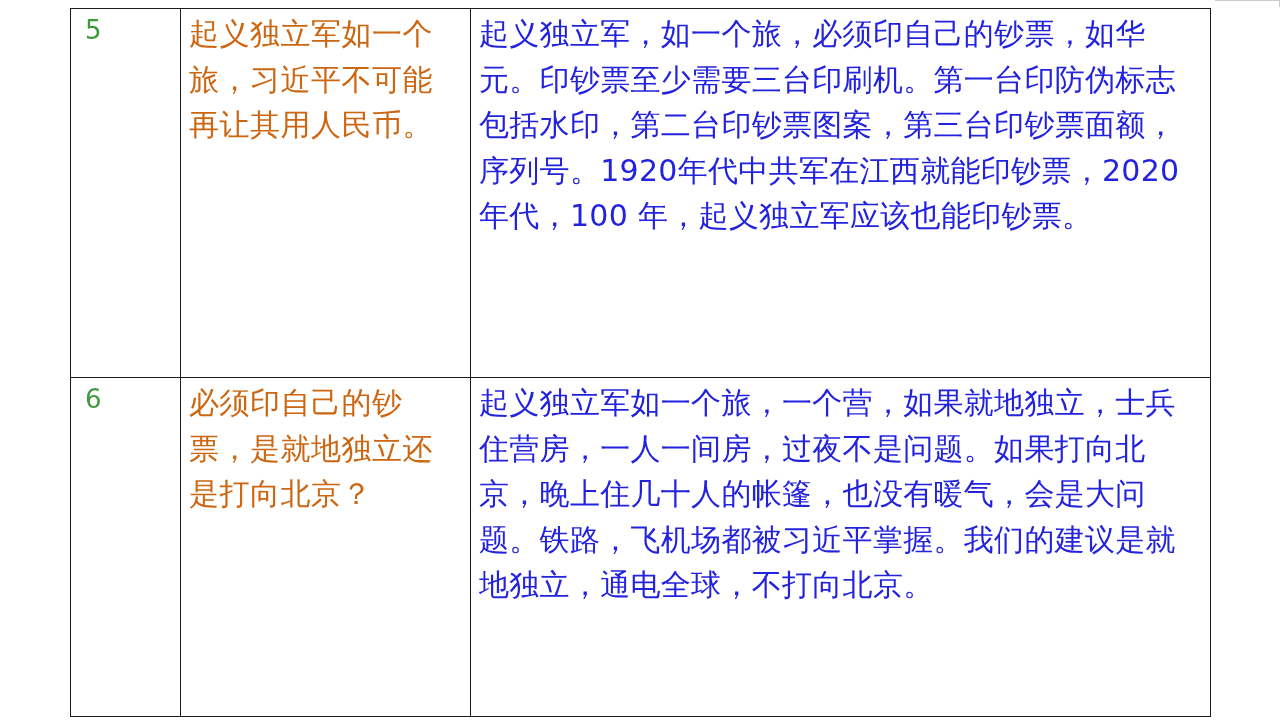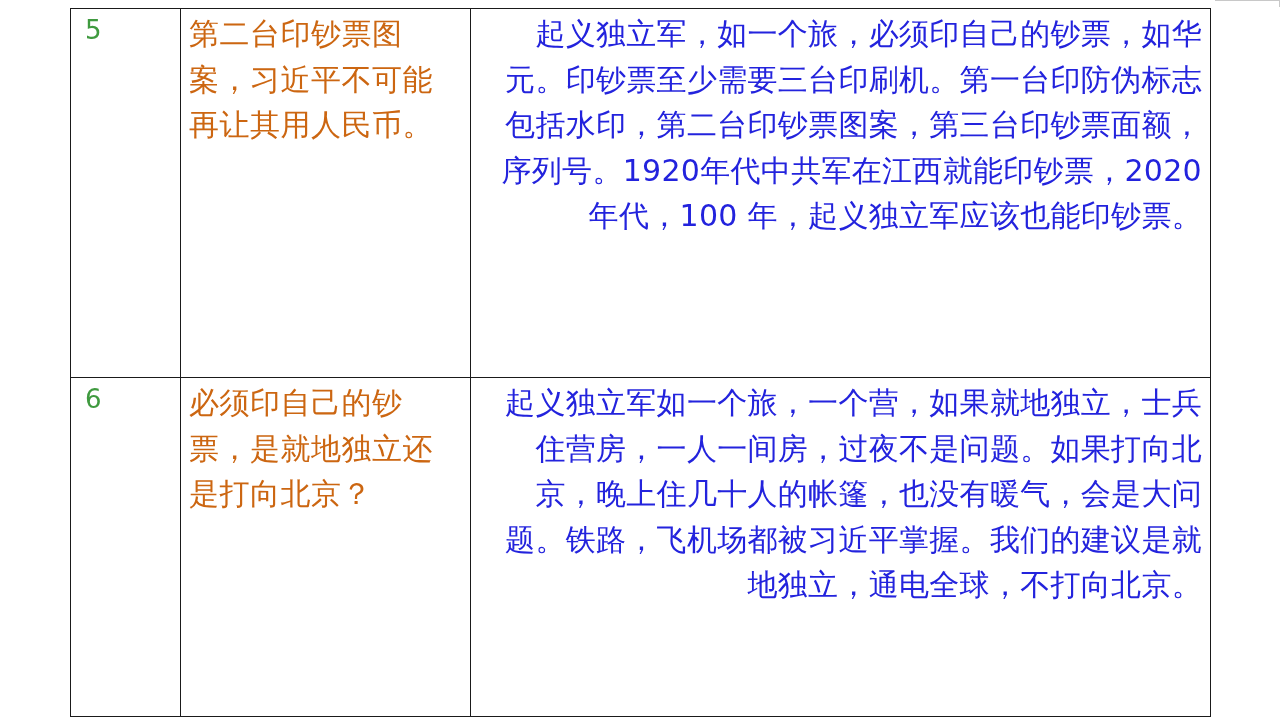--- a/index.html
+++ b/index.html
@@ -56,21 +56,20 @@
     line-height: 1.52;
     letter-spacing: 0.5px;
     font-family: "DejaVu Sans", "Liberation Sans", sans-serif;
   }
   .cell-a {
     color: #2323dd;
     font-size: 30px;
     line-height: 1.52;
     letter-spacing: 0.3px;
     font-family: "DejaVu Sans", "Liberation Sans", sans-serif;
-    text-align: right;
   }
   .row-5 .cell-num, .row-5 .cell-q, .row-5 .cell-a { min-height: 360px; }
   .row-6 .cell-num, .row-6 .cell-q, .row-6 .cell-a { min-height: 330px; }
   .corner-mark {
     position: absolute;
     right: 0;
     top: 0;
     width: 64px;
     height: 6px;
     border-top: 1px solid #c8c8c8;
@@ -84,21 +83,21 @@
 
   <div class="corner-mark"></div>
 
   <table class="doc-table">
     <tbody>
       <tr class="row-5">
         <td class="col-num">
           <div class="cell-num">5</div>
         </td>
         <td class="col-q">
-          <div class="cell-q">第二台印钞票图案，习近平不可能再让其用人民币。</div>
+          <div class="cell-q">起义独立军如一个旅，习近平不可能再让其用人民币。</div>
         </td>
         <td class="col-a">
           <div class="cell-a">起义独立军，如一个旅，必须印自己的钞票，如华元。印钞票至少需要三台印刷机。第一台印防伪标志包括水印，第二台印钞票图案，第三台印钞票面额，序列号。1920年代中共军在江西就能印钞票，2020 年代，100 年，起义独立军应该也能印钞票。</div>
         </td>
       </tr>
       <tr class="row-6">
         <td class="col-num">
           <div class="cell-num">6</div>
         </td>
         <td class="col-q">

